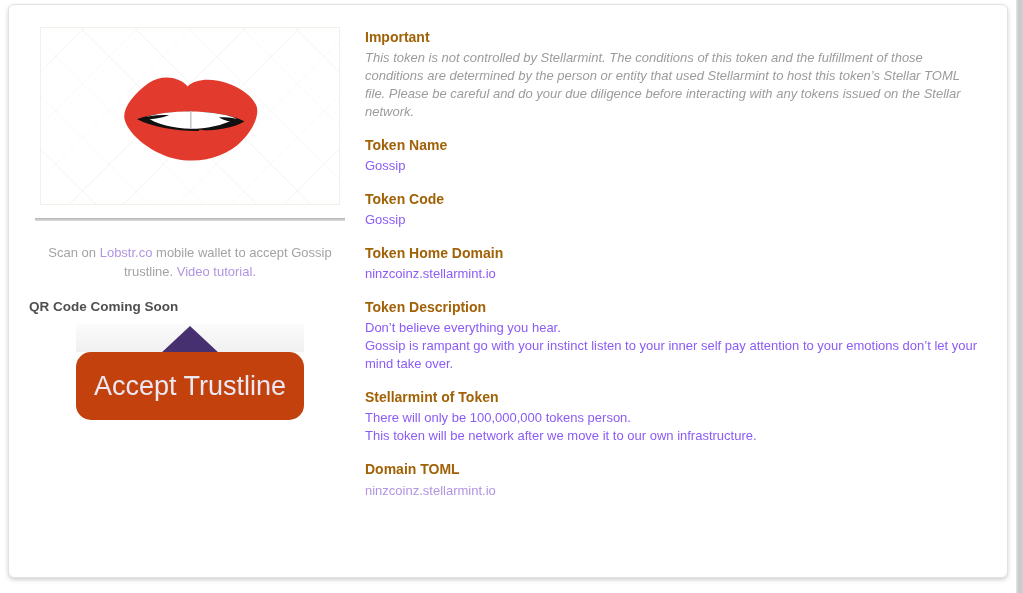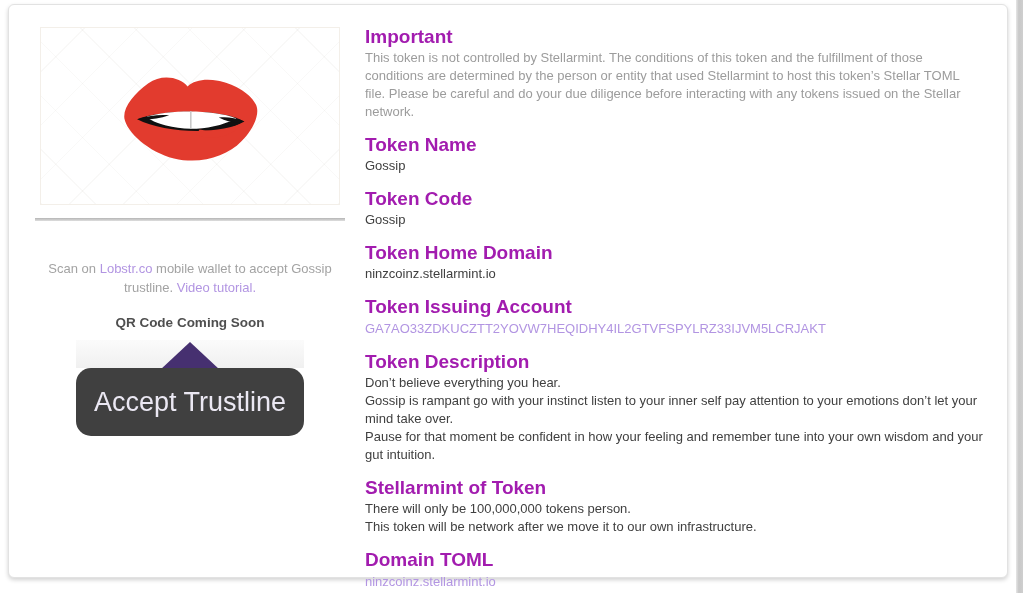--- a/index.html
+++ b/index.html
@@ -32,54 +32,54 @@
     display:flex; align-items:center; justify-content:center;
   }
   .logo-box svg { width:160px; height:130px; }
 
   .divider {
     margin:13px 6px 0 6px; height:3px; border:0;
     background:linear-gradient(to bottom,#b5b5b5,#dedede);
   }
 
   .scan-text {
-    margin:38px auto 0 auto; width:296px; text-align:center;
+    margin:22px auto 0 auto; width:296px; text-align:center;
     font-size:13px; line-height:19px; color:#a3a3a3;
   }
   .link { color:#b295e2; text-decoration:none; cursor:pointer; }
 
   .qr-title {
-    margin-top:18px; text-align:center;
+    margin-top:18px; text-align:left;
     font-size:13.5px; font-weight:bold; color:#4f4f4f;
   }
 
   .trustline-wrap { position:relative; width:228px; margin:10px auto 0 auto; height:96px; }
   .trustline-band {
     position:absolute; top:0; left:0; right:0; height:28px;
     background:linear-gradient(to bottom,#fbfbfb,#f0f0f0);
   }
   .trustline-tip {
     position:absolute; top:2px; left:50%; transform:translateX(-50%);
     width:0; height:0;
     border-left:30px solid transparent; border-right:30px solid transparent;
     border-bottom:28px solid #463070;
   }
   .accept-btn {
     position:absolute; top:28px; left:0; right:0; height:68px;
-    background:#404040; border:0; border-radius:15px;
+    background:#c2410c; border:0; border-radius:15px;
     color:#ebe8f3; font-size:27px; font-family:"Liberation Sans", sans-serif;
     display:flex; align-items:center; justify-content:center; cursor:pointer;
   }
 
   
   .right-col { flex:1; padding-left:14px; padding-top:3px; }
   .section { margin-bottom:15px; }
-  .section h3 { font-size:19px; font-weight:bold; color:#a21caf; margin-bottom:3px; line-height:18px; }
-  .section p  { font-size:13px; color:#404040; line-height:18px; }
-  .section p.italic { color:#9c9c9c; max-width:640px; }
+  .section h3 { font-size:14px; font-weight:bold; color:#a16207; margin-bottom:3px; line-height:18px; }
+  .section p  { font-size:13px; color:#8b5cf6; line-height:18px; }
+  .section p.italic { font-style:italic; color:#9c9c9c; max-width:640px; }
   .section a.value-link { font-size:13px; line-height:18px; display:inline-block; }
 </style>
 </head>
 <body>
 
 <div class="card">
 
   <div class="left-col">
 
     <div class="logo-box">
@@ -140,30 +140,25 @@
     <div class="section">
       <h3>Token Code</h3>
       <p>Gossip</p>
     </div>
 
     <div class="section">
       <h3>Token Home Domain</h3>
       <p>ninzcoinz.stellarmint.io</p>
     </div>
 
-    <div class="section">
-      <h3>Token Issuing Account</h3>
-      <a class="link value-link">GA7AO33ZDKUCZTT2YOVW7HEQIDHY4IL2GTVFSPYLRZ33IJVM5LCRJAKT</a>
-    </div>
 
     <div class="section">
       <h3>Token Description</h3>
       <p>Don’t believe everything you hear.</p>
       <p>Gossip is rampant go with your instinct listen to your inner self pay attention to your emotions don’t let your mind take over.</p>
-      <p>Pause for that moment be confident in how your feeling and remember tune into your own wisdom and your gut intuition.</p>
     </div>
 
     <div class="section">
       <h3>Stellarmint of Token</h3>
       <p>There will only be 100,000,000 tokens person.</p>
       <p>This token will be network after we move it to our own infrastructure.</p>
     </div>
 
     <div class="section">
       <h3>Domain TOML</h3>

